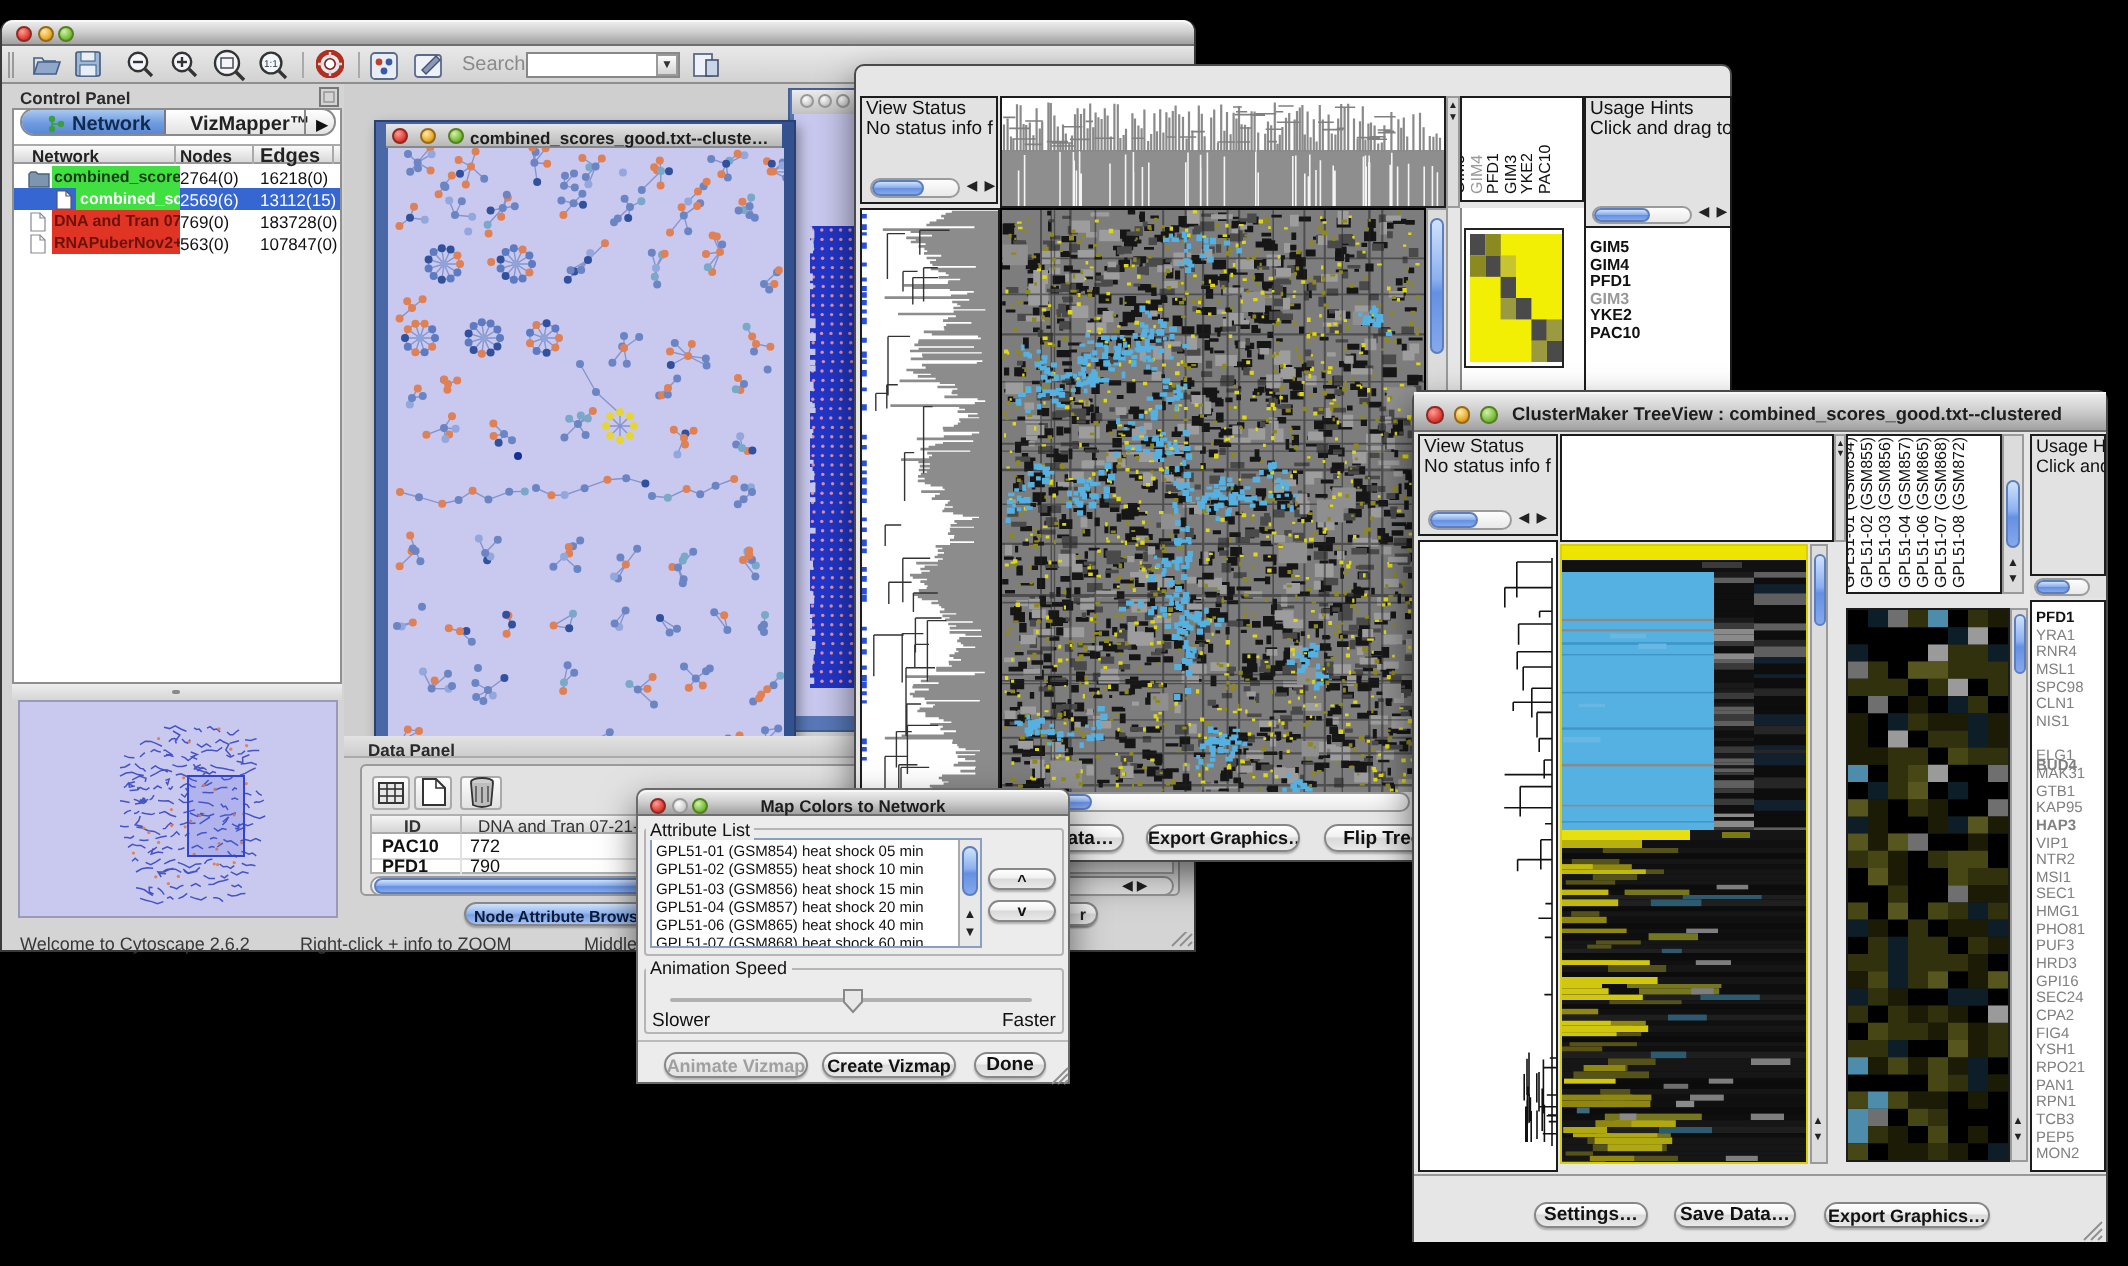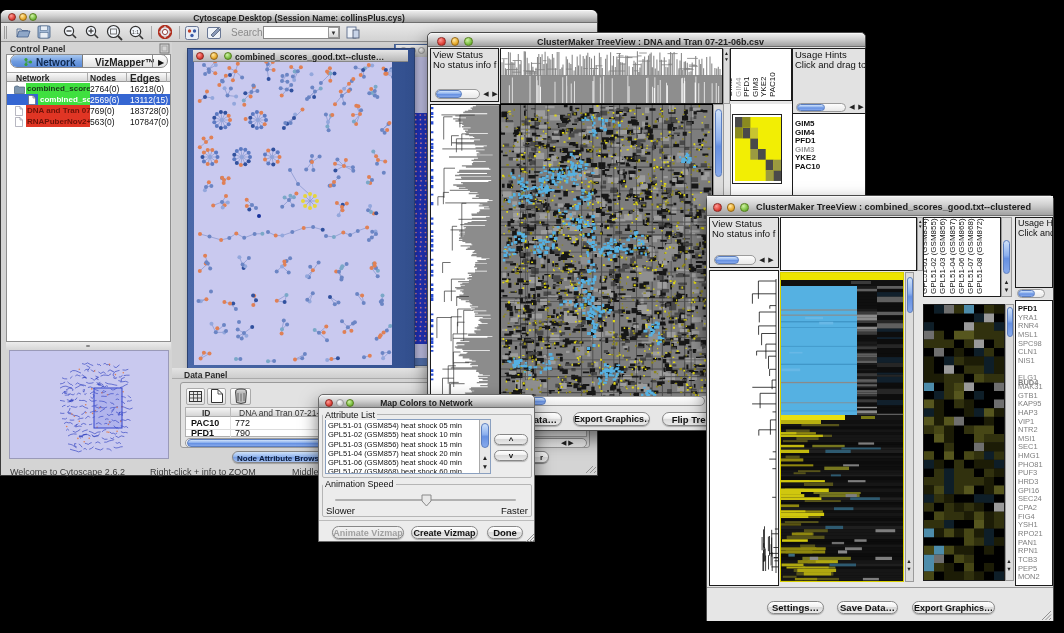--- a/index.html
+++ b/index.html
@@ -18,21 +18,20 @@
 .sbthumb{position:absolute;border-radius:6px;background:linear-gradient(#cfe2fa,#8cb0ee 45%,#6590e2 55%,#86a9ec);border:1px solid #5b7ec0}
 .sarr{position:absolute;font-size:7px;color:#222;line-height:8px;text-align:center}
 .vlabel{position:absolute;transform:rotate(-90deg);transform-origin:left bottom;white-space:nowrap;font-size:8px;color:#111}
 </style></head><body>
 
 <div class="win" style="left:0;top:10px;width:598px;height:466px;background:#d4d4d4;border-radius:6px 6px 0 0;border:1px solid #3a3a3a;border-top:none">
   <div class="titlebar" style="top:0;height:13px;border-radius:6px 6px 0 0">
     <div class="tl red" style="left:7px;top:2px"></div>
     <div class="tl yel" style="left:17.5px;top:2px"></div>
     <div class="tl grn" style="left:28px;top:2px"></div>
-    <div class="ttxt" style="left:0;right:0;top:2px;text-align:center;font-size:8.5px">Cytoscape Desktop (Session Name: collinsPlus.cys)</div>
   </div>
 
   <div class="abs" style="left:0;top:13px;width:596px;height:19px;background:linear-gradient(#e9e9e9,#d2d2d2);border-bottom:1px solid #8f8f8f">
     <div class="abs" style="left:3px;top:3px;width:1px;height:13px;background:#9a9a9a"></div>
     <div class="abs" style="left:5px;top:3px;width:1px;height:13px;background:#9a9a9a"></div>
 
     <svg class="abs" style="left:15px;top:2px" width="16" height="15">
         <path d="M1 12 L3 6 L14 6 L12 12 Z" fill="#8fa7c8" stroke="#44608a" stroke-width="0.8"></path>
         <path d="M1 12 L1 4 L5 4 L6 5.5 L12 5.5" fill="none" stroke="#44608a" stroke-width="0.8"></path>
       </svg>
@@ -569,21 +568,21 @@
               <rect x="0" y="211.7" width="2.5" height="2.6" fill="#c9c9ef"></rect>
               <rect x="0" y="194.1" width="1.2" height="2.0" fill="#c9c9ef"></rect>
               <rect x="0" y="53.6" width="2.9" height="3.9" fill="#c9c9ef"></rect>
               <rect x="0" y="66.9" width="2.6" height="2.8" fill="#c9c9ef"></rect>
               <rect x="0" y="69.8" width="2.8" height="2.9" fill="#c9c9ef"></rect>
             </svg>
           </div>
       </div>
     </div>
 
-    <div class="abs" style="left:15px;top:6px;width:228px;height:322px;background:linear-gradient(90deg,#4a68a8,#33508f);border:1px solid #2a4070;box-shadow:2px 3px 6px rgba(0,0,0,0.35)">
+    <div class="abs" style="left:15px;top:18px;width:211px;height:322px;background:linear-gradient(90deg,#4a68a8,#33508f);border:1px solid #2a4070;box-shadow:2px 3px 6px rgba(0,0,0,0.35)">
       <div class="abs" style="left:5px;top:1px;right:6px;height:12px;background:linear-gradient(#e6e6e6,#b8b8b8);border-bottom:1px solid #888">
         <div class="tl red" style="left:3px;top:2px"></div>
         <div class="tl yel" style="left:17px;top:2px"></div>
         <div class="tl grn" style="left:31px;top:2px"></div>
         <div class="ttxt" style="left:42px;top:1.5px;font-size:8.5px">combined_scores_good.txt--cluste…</div>
       </div>
       <div class="abs" style="left:6px;top:13px;width:198px;height:303px;background:#c9c9ef;overflow:hidden">
         <svg width="198" height="303" style="position:absolute;left:0;top:0">
             <path d="M14.8 7.2L15.0 10.1M14.8 7.2L21.3 11.2M14.8 7.2L11.1 11.9M14.8 7.2L21.1 -0.2M14.8 7.2L10.0 3.0M14.8 7.2L21.8 3.1M41.5 9.2L48.1 15.4M41.5 9.2L38.9 18.2M41.5 9.2L43.8 1.8M41.5 9.2L35.3 6.0M41.5 9.2L36.0 12.9M73.2 7.4L74.6 17.0M73.2 7.4L79.6 7.9M73.2 7.4L73.8 2.0M73.2 7.4L72.2 -0.2M73.2 7.4L78.8 0.1M103.8 9.2L100.2 18.1M103.8 9.2L98.9 14.5M103.8 9.2L100.7 9.6M103.8 9.2L97.2 5.0M103.8 9.2L106.9 5.3M136.5 11.5L136.3 18.7M136.5 11.5L126.9 21.0M136.5 11.5L140.5 11.6M136.5 11.5L133.1 9.6M136.5 11.5L135.9 6.3M136.5 11.5L134.5 11.1M169.1 7.9L169.9 14.7M169.1 7.9L166.7 13.1M169.1 7.9L178.2 3.6M169.1 7.9L174.8 2.9M169.1 7.9L161.6 5.5M169.1 7.9L170.7 6.4M192.5 11.8L201.9 12.2M192.5 11.8L199.1 15.0M192.5 11.8L197.4 7.3M192.5 11.8L197.3 8.8M192.5 11.8L189.5 6.6M192.5 11.8L191.9 7.9M192.5 11.8L191.3 11.7M28.0 18.8L25.3 23.1M28.0 18.8L28.7 19.5M28.0 18.8L31.9 13.8M88.0 18.9L93.4 19.8M88.0 18.9L88.5 13.9M88.0 18.9L93.0 12.8M155.0 21.7L150.1 26.8M155.0 21.7L157.8 19.1M155.0 21.7L159.3 16.9M11.0 34.9L18.4 35.9M11.0 34.9L5.7 39.0M11.0 34.9L13.0 29.4M33.5 33.5L42.1 34.4M33.5 33.5L30.6 26.2M33.5 33.5L36.9 26.6M57.4 30.0L56.6 34.4M57.4 30.0L49.8 38.4M57.4 30.0L63.4 29.1M57.4 30.0L59.9 24.8M57.4 30.0L59.4 23.4M57.4 30.0L51.3 31.3M92.8 27.6L97.5 28.4M92.8 27.6L87.7 33.5M92.8 27.6L97.2 22.9M92.8 27.6L86.7 26.2M121.0 29.5L114.9 35.2M121.0 29.5L113.0 37.1M121.0 29.5L126.7 26.6M121.0 29.5L118.3 25.4M121.0 29.5L120.1 35.0M147.9 33.7L141.0 42.3M147.9 33.7L150.1 41.6M147.9 33.7L156.1 27.6M147.9 33.7L146.8 29.6M147.9 33.7L154.6 29.0M180.8 29.1L180.7 33.5M180.8 29.1L183.4 34.9M180.8 29.1L178.1 31.0M180.8 29.1L177.2 26.9M180.8 29.1L181.6 24.8M180.8 29.1L175.3 31.3M28.0 58.0L36.0 58.0M36.0 58.0L34.7 62.3M28.0 58.0L34.7 62.3M34.7 62.3L31.3 65.3M28.0 58.0L31.3 65.3M31.3 65.3L26.9 65.9M28.0 58.0L26.9 65.9M26.9 65.9L22.8 64.0M28.0 58.0L22.8 64.0M22.8 64.0L20.3 60.3M28.0 58.0L20.3 60.3M20.3 60.3L20.3 55.7M28.0 58.0L20.3 55.7M20.3 55.7L22.8 52.0M28.0 58.0L22.8 52.0M22.8 52.0L26.9 50.1M28.0 58.0L26.9 50.1M26.9 50.1L31.3 50.7M28.0 58.0L31.3 50.7M31.3 50.7L34.7 53.7M28.0 58.0L34.7 53.7M34.7 53.7L36.0 58.0M64.0 58.0L72.0 58.0M72.0 58.0L70.7 62.3M64.0 58.0L70.7 62.3M70.7 62.3L67.3 65.3M64.0 58.0L67.3 65.3M67.3 65.3L62.9 65.9M64.0 58.0L62.9 65.9M62.9 65.9L58.8 64.0M64.0 58.0L58.8 64.0M58.8 64.0L56.3 60.3M64.0 58.0L56.3 60.3M56.3 60.3L56.3 55.7M64.0 58.0L56.3 55.7M56.3 55.7L58.8 52.0M64.0 58.0L58.8 52.0M58.8 52.0L62.9 50.1M64.0 58.0L62.9 50.1M62.9 50.1L67.3 50.7M64.0 58.0L67.3 50.7M67.3 50.7L70.7 53.7M64.0 58.0L70.7 53.7M70.7 53.7L72.0 58.0M100.0 56.0L93.2 61.8M100.0 56.0L89.9 65.9M100.0 56.0L91.3 61.1M100.0 56.0L101.1 52.5M100.0 56.0L108.5 47.6M100.0 56.0L96.6 61.0M134.0 60.0L133.4 64.4M134.0 60.0L134.6 68.2M134.0 60.0L137.0 53.4M134.0 60.0L131.9 52.4M134.0 60.0L138.3 52.9M166.0 52.0L162.1 62.0M166.0 52.0L159.9 59.6M166.0 52.0L162.3 43.7M166.0 52.0L164.4 44.3M166.0 52.0L159.0 53.0M188.0 68.0L190.6 70.8M188.0 68.0L193.2 68.0M188.0 68.0L194.5 62.1M188.0 68.0L195.4 61.1M12.0 80.0L5.8 85.3M12.0 80.0L17.3 75.6M12.0 80.0L9.6 76.6M16.0 95.0L23.5 95.0M23.5 95.0L22.1 99.4M16.0 95.0L22.1 99.4M22.1 99.4L18.3 102.1M16.0 95.0L18.3 102.1M18.3 102.1L13.7 102.1M16.0 95.0L13.7 102.1M13.7 102.1L9.9 99.4M16.0 95.0L9.9 99.4M9.9 99.4L8.5 95.0M16.0 95.0L8.5 95.0M8.5 95.0L9.9 90.6M16.0 95.0L9.9 90.6M9.9 90.6L13.7 87.9M16.0 95.0L13.7 87.9M13.7 87.9L18.3 87.9M16.0 95.0L18.3 87.9M18.3 87.9L22.1 90.6M16.0 95.0L22.1 90.6M22.1 90.6L23.5 95.0M48.0 95.0L56.0 95.0M56.0 95.0L54.7 99.3M48.0 95.0L54.7 99.3M54.7 99.3L51.3 102.3M48.0 95.0L51.3 102.3M51.3 102.3L46.9 102.9M48.0 95.0L46.9 102.9M46.9 102.9L42.8 101.0M48.0 95.0L42.8 101.0M42.8 101.0L40.3 97.3M48.0 95.0L40.3 97.3M40.3 97.3L40.3 92.7M48.0 95.0L40.3 92.7M40.3 92.7L42.8 89.0M48.0 95.0L42.8 89.0M42.8 89.0L46.9 87.1M48.0 95.0L46.9 87.1M46.9 87.1L51.3 87.7M48.0 95.0L51.3 87.7M51.3 87.7L54.7 90.7M48.0 95.0L54.7 90.7M54.7 90.7L56.0 95.0M78.0 95.0L85.5 95.0M85.5 95.0L83.7 99.8M78.0 95.0L83.7 99.8M83.7 99.8L79.3 102.4M78.0 95.0L79.3 102.4M79.3 102.4L74.3 101.5M78.0 95.0L74.3 101.5M74.3 101.5L71.0 97.6M78.0 95.0L71.0 97.6M71.0 97.6L71.0 92.4M78.0 95.0L71.0 92.4M71.0 92.4L74.2 88.5M78.0 95.0L74.2 88.5M74.2 88.5L79.3 87.6M78.0 95.0L79.3 87.6M79.3 87.6L83.7 90.2M78.0 95.0L83.7 90.2M83.7 90.2L85.5 95.0M118.0 100.0L119.4 107.9M118.0 100.0L112.2 107.4M118.0 100.0L117.1 99.3M118.0 100.0L118.0 94.0M118.0 100.0L125.6 94.5M150.0 104.0L158.9 105.2M150.0 104.0L159.3 108.7M150.0 104.0L151.9 98.0M150.0 104.0L143.4 97.5M150.0 104.0L141.0 101.8M150.0 104.0L141.4 108.5M184.0 98.0L183.0 101.8M184.0 98.0L191.2 99.4M184.0 98.0L179.3 89.4M184.0 98.0L182.1 94.2M96.0 108.0L104.0 122.0M104.0 122.0L115.0 132.0M116.0 139.0L123.0 139.0M116.0 139.0L120.9 143.9M116.0 139.0L116.0 146.0M116.0 139.0L111.1 143.9M116.0 139.0L109.0 139.0M116.0 139.0L111.1 134.1M116.0 139.0L116.0 132.0M116.0 139.0L120.9 134.1M95.0 138.0L98.8 143.5M95.0 138.0L88.2 144.7M95.0 138.0L96.4 133.7M95.0 138.0L102.4 131.5M95.0 138.0L90.6 135.4M95.0 138.0L99.9 135.2M28.0 140.0L33.8 140.4M28.0 140.0L30.6 143.3M28.0 140.0L19.2 143.4M28.0 140.0L32.0 134.1M28.0 140.0L28.7 145.5M58.0 143.0L55.3 147.4M58.0 143.0L62.0 146.1M58.0 143.0L52.7 137.7M58.0 143.0L52.8 144.0M148.0 145.0L144.7 153.2M148.0 145.0L148.5 148.3M148.0 145.0L152.8 141.4M148.0 145.0L142.9 140.9M148.0 145.0L148.7 142.8M177.0 150.0L179.8 151.5M177.0 150.0L182.2 151.3M177.0 150.0L176.1 144.1M177.0 150.0L174.1 148.3M12.0 125.0L10.9 128.2M12.0 125.0L17.4 124.0M12.0 125.0L14.9 120.3M30.0 118.0L29.7 120.9M30.0 118.0L34.6 116.2M30.0 118.0L28.0 115.9M30.0 118.0L28.1 115.8M140.0 120.0L135.6 123.7M140.0 120.0L136.9 123.6M140.0 120.0L144.6 115.3M140.0 120.0L139.9 123.3M178.0 118.0L176.2 121.0M178.0 118.0L173.9 120.6M178.0 118.0L175.0 115.0M6.0 172.0L15.5 174.6M15.5 174.6L27.1 177.9M27.1 177.9L35.3 176.0M35.3 176.0L42.3 171.4M42.3 171.4L50.2 175.8M50.2 175.8L60.6 171.9M60.6 171.9L68.4 171.7M74.0 170.0L81.7 173.6M81.7 173.6L88.3 173.5M88.3 173.5L98.3 170.1M98.3 170.1L109.7 165.9M109.7 165.9L119.1 165.1M119.1 165.1L128.7 167.8M132.0 174.0L139.9 174.9M139.9 174.9L149.3 170.5M149.3 170.5L156.1 173.1M156.1 173.1L163.8 168.9M163.8 168.9L173.1 165.5M182.0 172.0L177.8 175.6M182.0 172.0L174.9 178.1M182.0 172.0L181.5 169.6M182.0 172.0L178.2 169.7M13.8 201.5L16.2 206.6M13.8 201.5L5.8 209.1M13.8 201.5L11.8 201.6M13.8 201.5L11.1 193.8M13.8 201.5L12.4 200.3M48.6 202.5L49.6 206.1M48.6 202.5L51.2 204.2M48.6 202.5L45.4 195.3M48.6 202.5L54.9 195.9M88.0 204.4L94.7 210.5M88.0 204.4L82.7 209.4M88.0 204.4L90.6 202.7M88.0 204.4L96.1 196.3M88.0 204.4L92.5 199.1M118.9 208.2L115.0 215.3M118.9 208.2L113.0 214.2M118.9 208.2L124.6 200.4M118.9 208.2L116.2 204.7M145.0 209.7L147.4 217.6M145.0 209.7L147.8 215.6M145.0 209.7L147.4 206.2M145.0 209.7L148.3 204.3M145.0 209.7L152.6 201.9M145.0 209.7L142.2 209.5M177.5 206.0L183.7 214.2M177.5 206.0L183.9 208.8M177.5 206.0L182.0 205.9M177.5 206.0L179.7 201.7M177.5 206.0L180.6 201.2M177.5 206.0L180.7 203.7M12.4 237.2L6.8 239.3M6.8 239.3L4.5 239.0M4.5 239.0L12.4 237.2M36.0 241.6L41.9 246.9M36.0 241.6L39.2 241.5M36.0 241.6L30.4 240.1M62.0 238.3L59.3 242.9M62.0 238.3L60.2 233.8M62.0 238.3L59.1 233.4M90.6 240.1L92.5 232.9M92.5 232.9L82.8 238.8M82.8 238.8L90.6 240.1M115.6 239.5L113.3 237.7M113.3 237.7L118.8 231.2M118.8 231.2L115.6 239.5M140.8 242.2L136.0 235.0M136.0 235.0L144.5 240.4M144.5 240.4L140.8 242.2M163.1 232.1L169.7 241.0M169.7 241.0L168.1 233.6M168.1 233.6L163.1 232.1M188.0 238.4L188.0 242.0M188.0 238.4L186.8 239.8M188.0 238.4L188.5 233.5M21.8 270.3L30.3 270.4M21.8 270.3L23.3 266.3M21.8 270.3L17.5 261.7M21.8 270.3L30.0 262.9M50.0 271.0L47.7 276.5M50.0 271.0L52.4 273.8M50.0 271.0L44.1 274.5M50.0 271.0L43.7 267.5M50.0 271.0L58.2 265.0M88.0 267.2L87.6 271.5M88.0 267.2L93.1 262.4M88.0 267.2L89.8 258.6M124.9 270.8L133.0 278.2M124.9 270.8L129.7 270.4M124.9 270.8L132.3 264.5M124.9 270.8L120.7 268.0M153.9 265.2L150.4 269.9M153.9 265.2L157.4 268.8M153.9 265.2L159.0 261.6M153.9 265.2L148.0 259.3M153.9 265.2L160.9 260.2M189.6 270.6L182.6 276.7M189.6 270.6L185.6 275.1M189.6 270.6L192.8 268.6M189.6 270.6L196.2 263.9M189.6 270.6L186.6 273.3M15.5 291.5L9.9 290.8M9.9 290.8L6.6 296.5M6.6 296.5L15.5 291.5M42.0 297.1L46.4 297.1M74.0 299.2L80.1 299.0M108.2 296.3L110.9 292.1M110.9 292.1L101.0 297.5M101.0 297.5L108.2 296.3M143.9 296.3L137.4 297.0M137.4 297.0L133.2 298.0M133.2 298.0L143.9 296.3M170.0 295.3L175.8 293.7M189.1 296.2L188.5 291.1M188.5 291.1L195.1 290.2M195.1 290.2L189.1 296.2" stroke="#8494cd" stroke-width="0.7" fill="none"></path>
             <circle cx="15.0" cy="10.1" r="2.0" fill="#6b85c4"></circle>
@@ -1044,26 +1043,20 @@
     </div>
   </div>
 
   <div class="aqbtn" style="left:231px;top:441px;width:316px;height:12px;border-radius:7px;background:linear-gradient(#cfe2fa,#96b8ee 45%,#78a0e6 55%,#a6c2f0);font-size:8px;line-height:11px;color:#0a1a3a;text-align:left">
       <span style="position:absolute;left:4px;top:0.5px">Node Attribute Browser</span>
     </div>
   <div class="aqbtn" style="left:520px;top:441px;width:28px;height:12px;border-radius:7px;font-size:8px;line-height:11px;color:#222;text-align:right;padding-right:5px">r</div>
 </div>
 
 <div class="win" style="left:427px;top:32px;width:439px;height:399px;background:#e6e6e6;border:1px solid #4a4a4a;border-radius:5px 5px 0 0">
-  <div class="titlebar" style="top:0;height:14px;border-radius:5px 5px 0 0">
-    <div class="tl red" style="left:9px;top:3px;width:8.5px;height:8.5px"></div>
-    <div class="tl yel" style="left:22.5px;top:3px;width:8.5px;height:8.5px"></div>
-    <div class="tl grn" style="left:36px;top:3px;width:8.5px;height:8.5px"></div>
-    <div class="ttxt" style="left:109px;top:2.5px;font-size:9px">ClusterMaker TreeView : DNA and Tran 07-21-06b.csv</div>
-  </div>
 
   <div class="greypan" style="left:2px;top:15px;width:69px;height:54px;background:#e2e2e2">
     <span class="abs" style="left:2px;top:0px;font-size:9.5px;color:#111">View Status</span>
     <span class="abs" style="left:2px;top:10px;font-size:9.5px;color:#111;white-space:nowrap">No status info f</span>
     <div class="sbtrack" style="left:4px;top:40px;width:45px;height:10px"></div>
     <div class="sbthumb" style="left:5px;top:41px;width:26px;height:8px"></div>
     <div class="sarr" style="left:51px;top:41px;width:8px">◀</div>
     <div class="sarr" style="left:60px;top:41px;width:8px">▶</div>
   </div>
 
@@ -1509,21 +1502,21 @@
       <span class="abs" style="left:2px;top:20.3px;font-size:7.5px;color:#808080;font-weight:normal">RNR4</span>
       <span class="abs" style="left:2px;top:29.0px;font-size:7.5px;color:#808080;font-weight:normal">MSL1</span>
       <span class="abs" style="left:2px;top:37.6px;font-size:7.5px;color:#808080;font-weight:normal">SPC98</span>
       <span class="abs" style="left:2px;top:46.2px;font-size:7.5px;color:#808080;font-weight:normal">CLN1</span>
       <span class="abs" style="left:2px;top:54.9px;font-size:7.5px;color:#808080;font-weight:normal">NIS1</span>
       <span class="abs" style="left:2px;top:77px;font-size:7.5px;color:#808080;font-weight:bold">BUD4</span>
       <span class="abs" style="left:2px;top:72.2px;font-size:7.5px;color:#808080;font-weight:normal">ELG1</span>
       <span class="abs" style="left:2px;top:80.9px;font-size:7.5px;color:#808080;font-weight:normal">MAK31</span>
       <span class="abs" style="left:2px;top:89.5px;font-size:7.5px;color:#808080;font-weight:normal">GTB1</span>
       <span class="abs" style="left:2px;top:98.2px;font-size:7.5px;color:#808080;font-weight:normal">KAP95</span>
-      <span class="abs" style="left:2px;top:106.8px;font-size:7.5px;color:#808080;font-weight:normal">HAP3</span>
+      <span class="abs" style="left:2px;top:106.8px;font-size:7.5px;color:#808080;font-weight:bold">HAP3</span>
       <span class="abs" style="left:2px;top:115.5px;font-size:7.5px;color:#808080;font-weight:normal">VIP1</span>
       <span class="abs" style="left:2px;top:124.1px;font-size:7.5px;color:#808080;font-weight:normal">NTR2</span>
       <span class="abs" style="left:2px;top:132.8px;font-size:7.5px;color:#808080;font-weight:normal">MSI1</span>
       <span class="abs" style="left:2px;top:141.4px;font-size:7.5px;color:#808080;font-weight:normal">SEC1</span>
       <span class="abs" style="left:2px;top:150.1px;font-size:7.5px;color:#808080;font-weight:normal">HMG1</span>
       <span class="abs" style="left:2px;top:158.7px;font-size:7.5px;color:#808080;font-weight:normal">PHO81</span>
       <span class="abs" style="left:2px;top:167.4px;font-size:7.5px;color:#808080;font-weight:normal">PUF3</span>
       <span class="abs" style="left:2px;top:176.0px;font-size:7.5px;color:#808080;font-weight:normal">HRD3</span>
       <span class="abs" style="left:2px;top:184.7px;font-size:7.5px;color:#808080;font-weight:normal">GPI16</span>
       <span class="abs" style="left:2px;top:193.3px;font-size:7.5px;color:#808080;font-weight:normal">SEC24</span>

